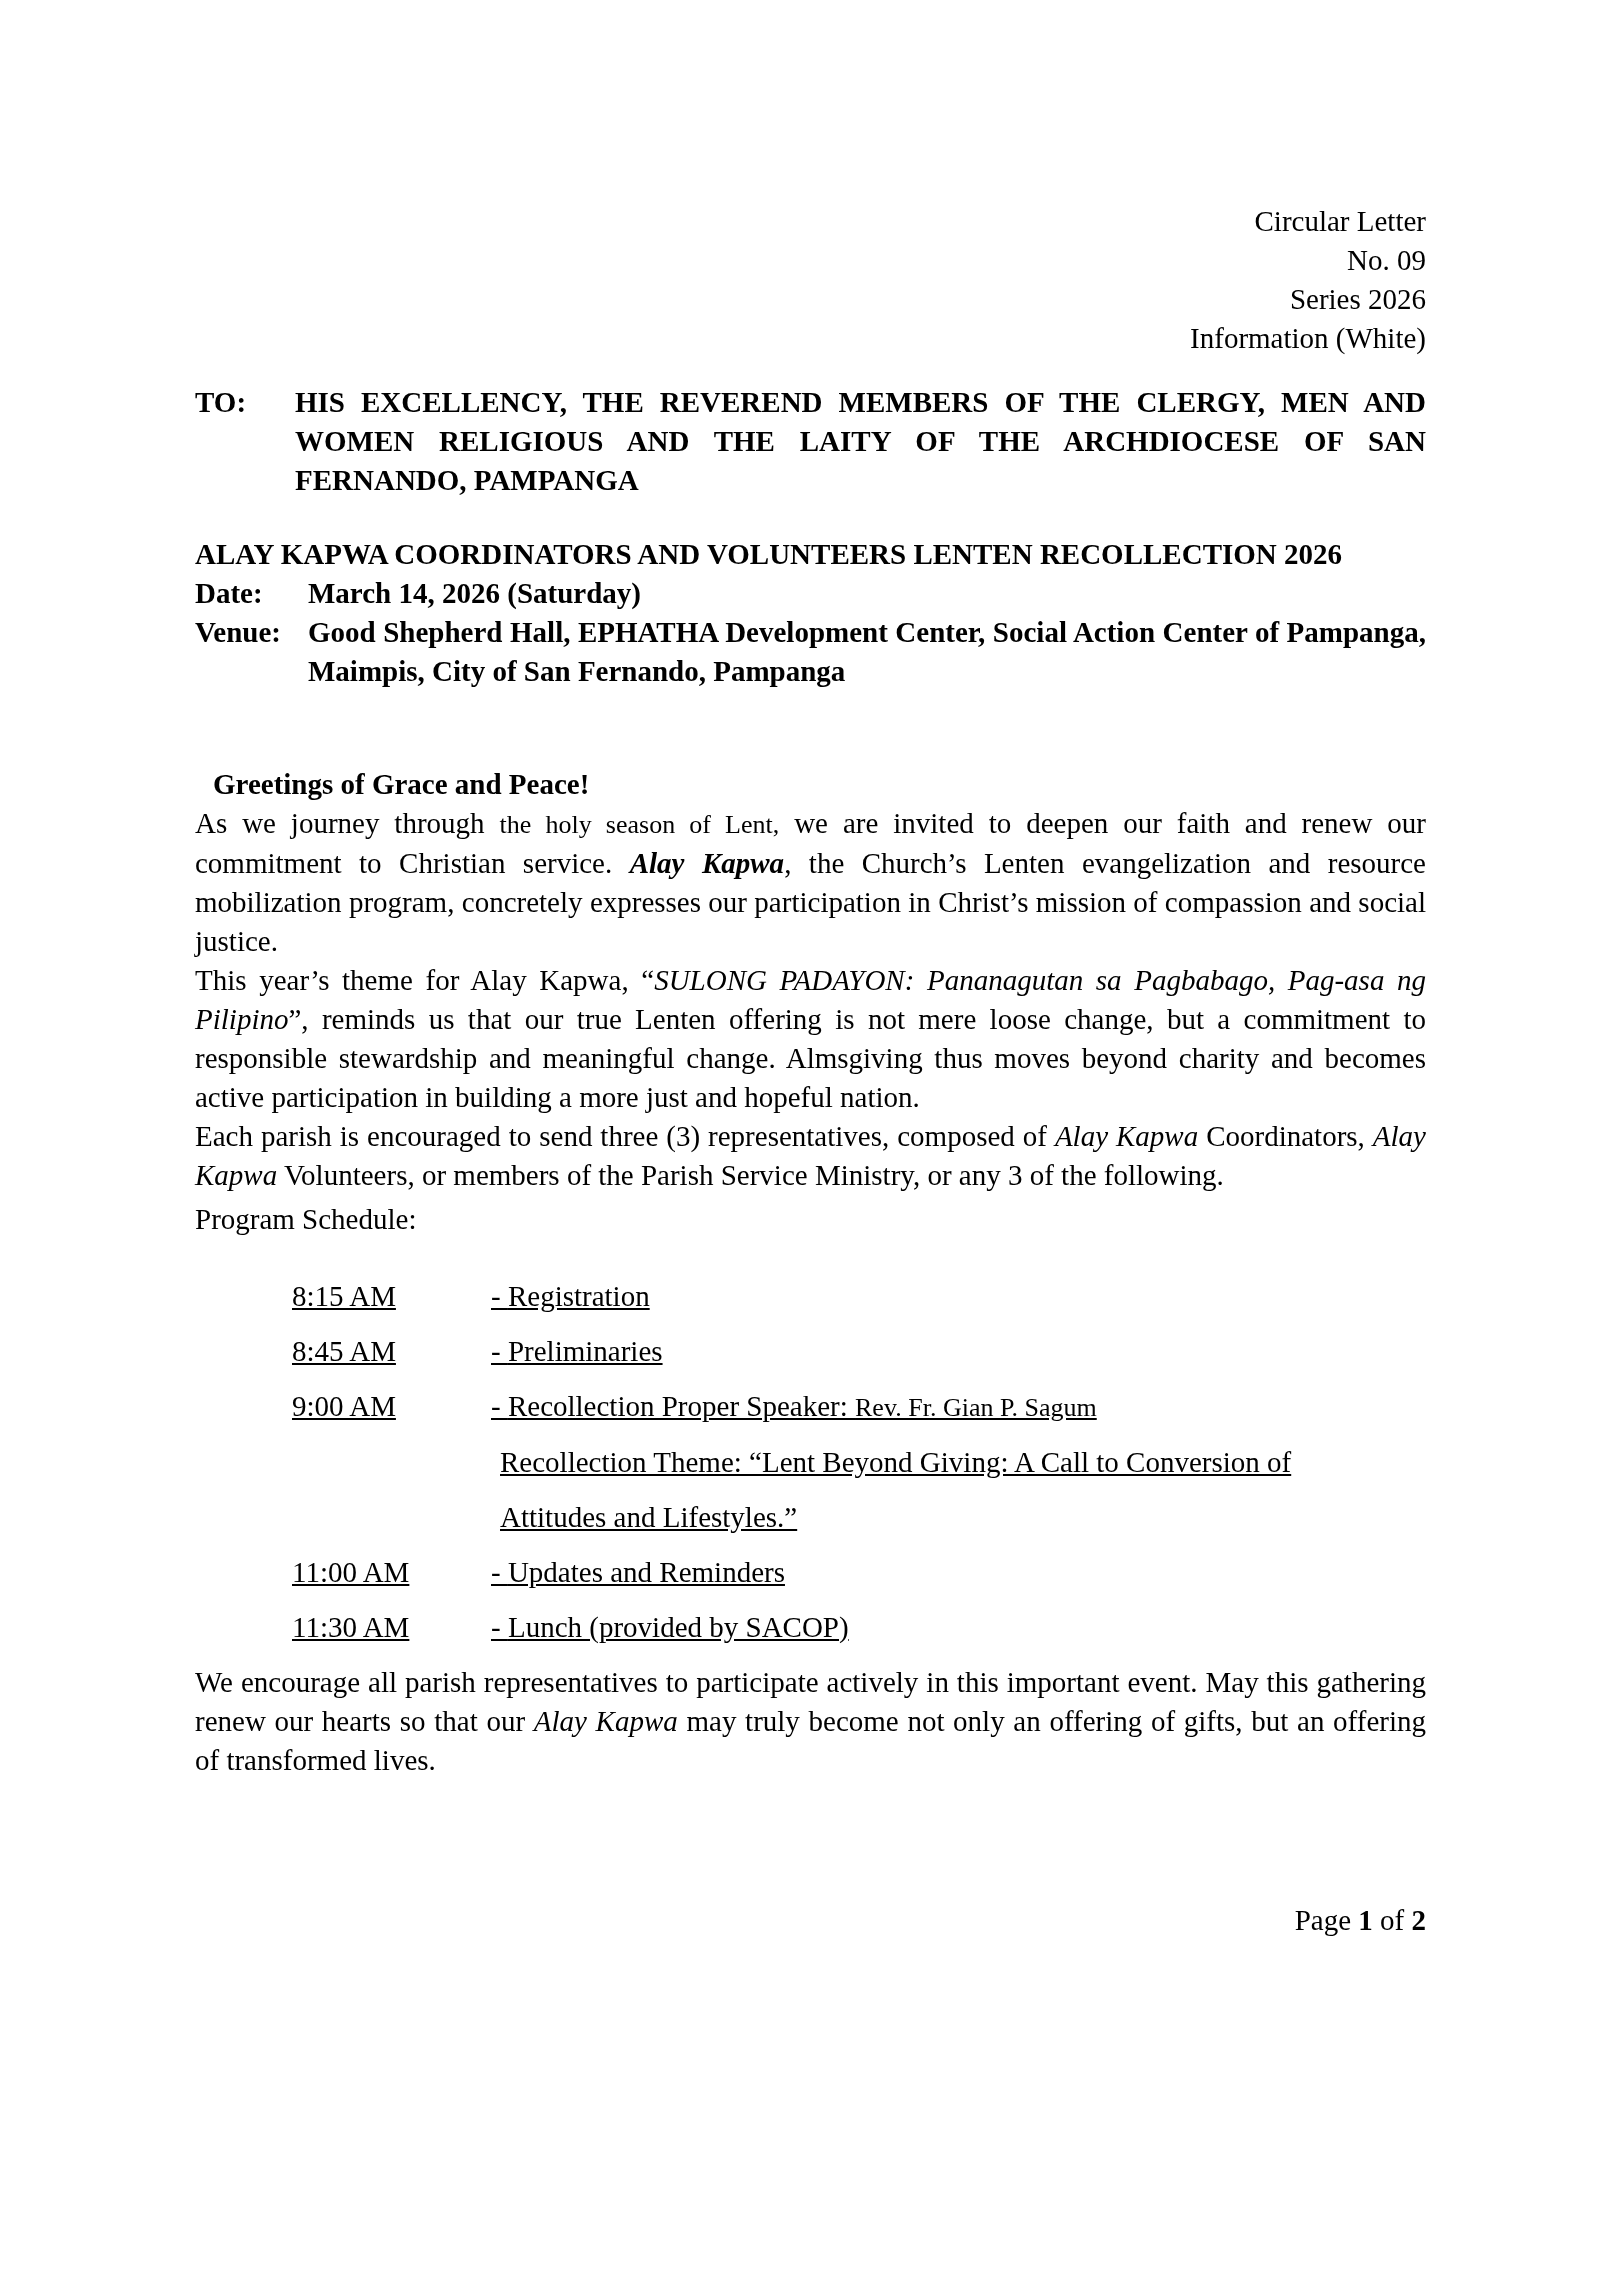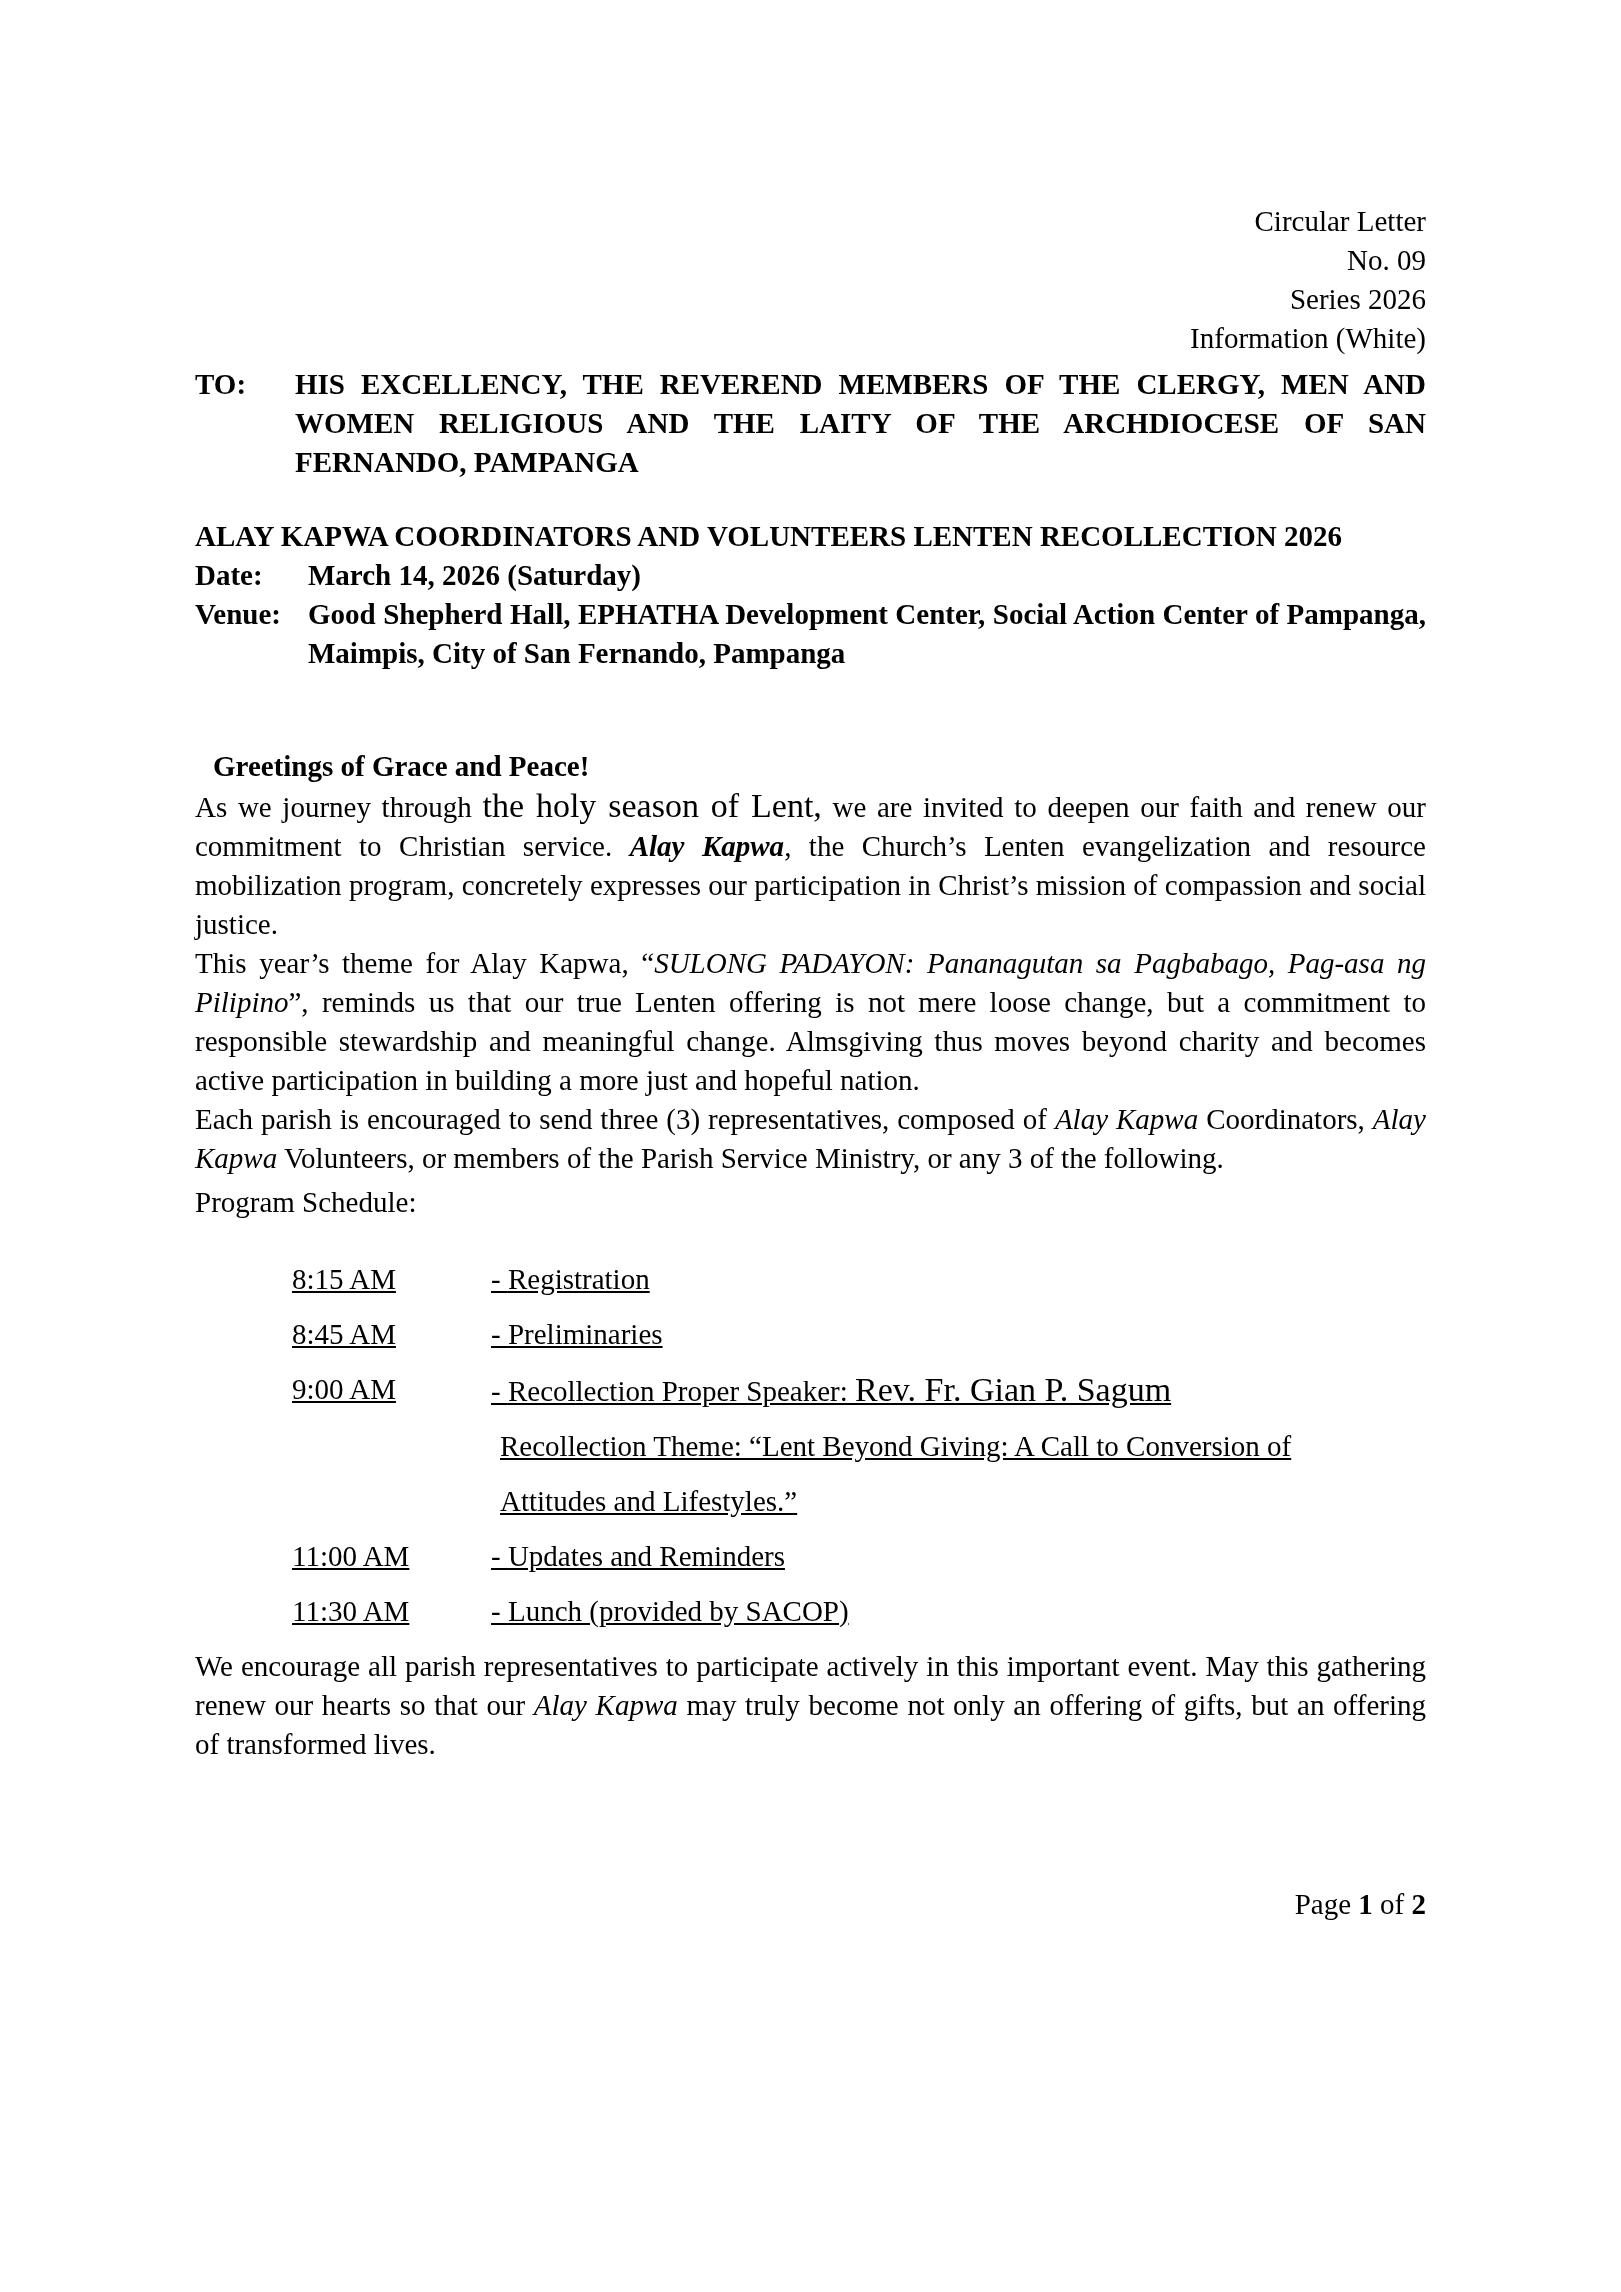--- a/index.html
+++ b/index.html
@@ -15,42 +15,42 @@
     line-height:39px;
     color:#000000;
     overflow:hidden;
   }
   .hdr{margin-top:202px;text-align:right;}
   .just{text-align:justify;}
   .bold{font-weight:bold;}
   .labelled{display:flex;}
   .lbl{flex:0 0 100px;font-weight:bold;}
   .cnt{flex:1 1 auto;min-width:0;}
-  .to-block{margin-top:7px;}
+  .to-block{margin-top:25px;}
   .re-block{margin-top:35px;}
   .kv{display:flex;font-weight:bold;}
   .klbl{flex:0 0 113px;}
   .kval{flex:1 1 auto;min-width:0;}
   .greet{margin-top:74px;margin-left:18px;font-weight:bold;}
   p.body{margin:0;}
   .p1{margin-top:42px;}
   .p2{margin-top:39px;}
   .p3{margin-top:39px;}
   .ps-title{margin-top:4.5px;}
   .sched{margin-top:38px;margin-left:97px;text-decoration:underline;}
   .sched-row{display:flex;margin-bottom:16px;}
   .sched-time{flex:0 0 199px;}
   .sched-text{flex:1 1 auto;}
   .sched-text.cont{padding-left:9px;}
   .closing{margin-top:46px;}
   .footer{margin-top:121px;text-align:right;}
   .s-b{font-weight:bold;}
   .s-i{font-style:italic;}
   .s-bi{font-weight:bold;font-style:italic;}
-  .s-sm{font-size:34px;}
+  .s-sm{font-size:26px;}
 </style>
 </head>
 <body>
 
 <div class="page">
 
   <div class="hdr">
     <div>Circular Letter</div>
     <div>No. 09</div>
     <div>Series 2026</div>

